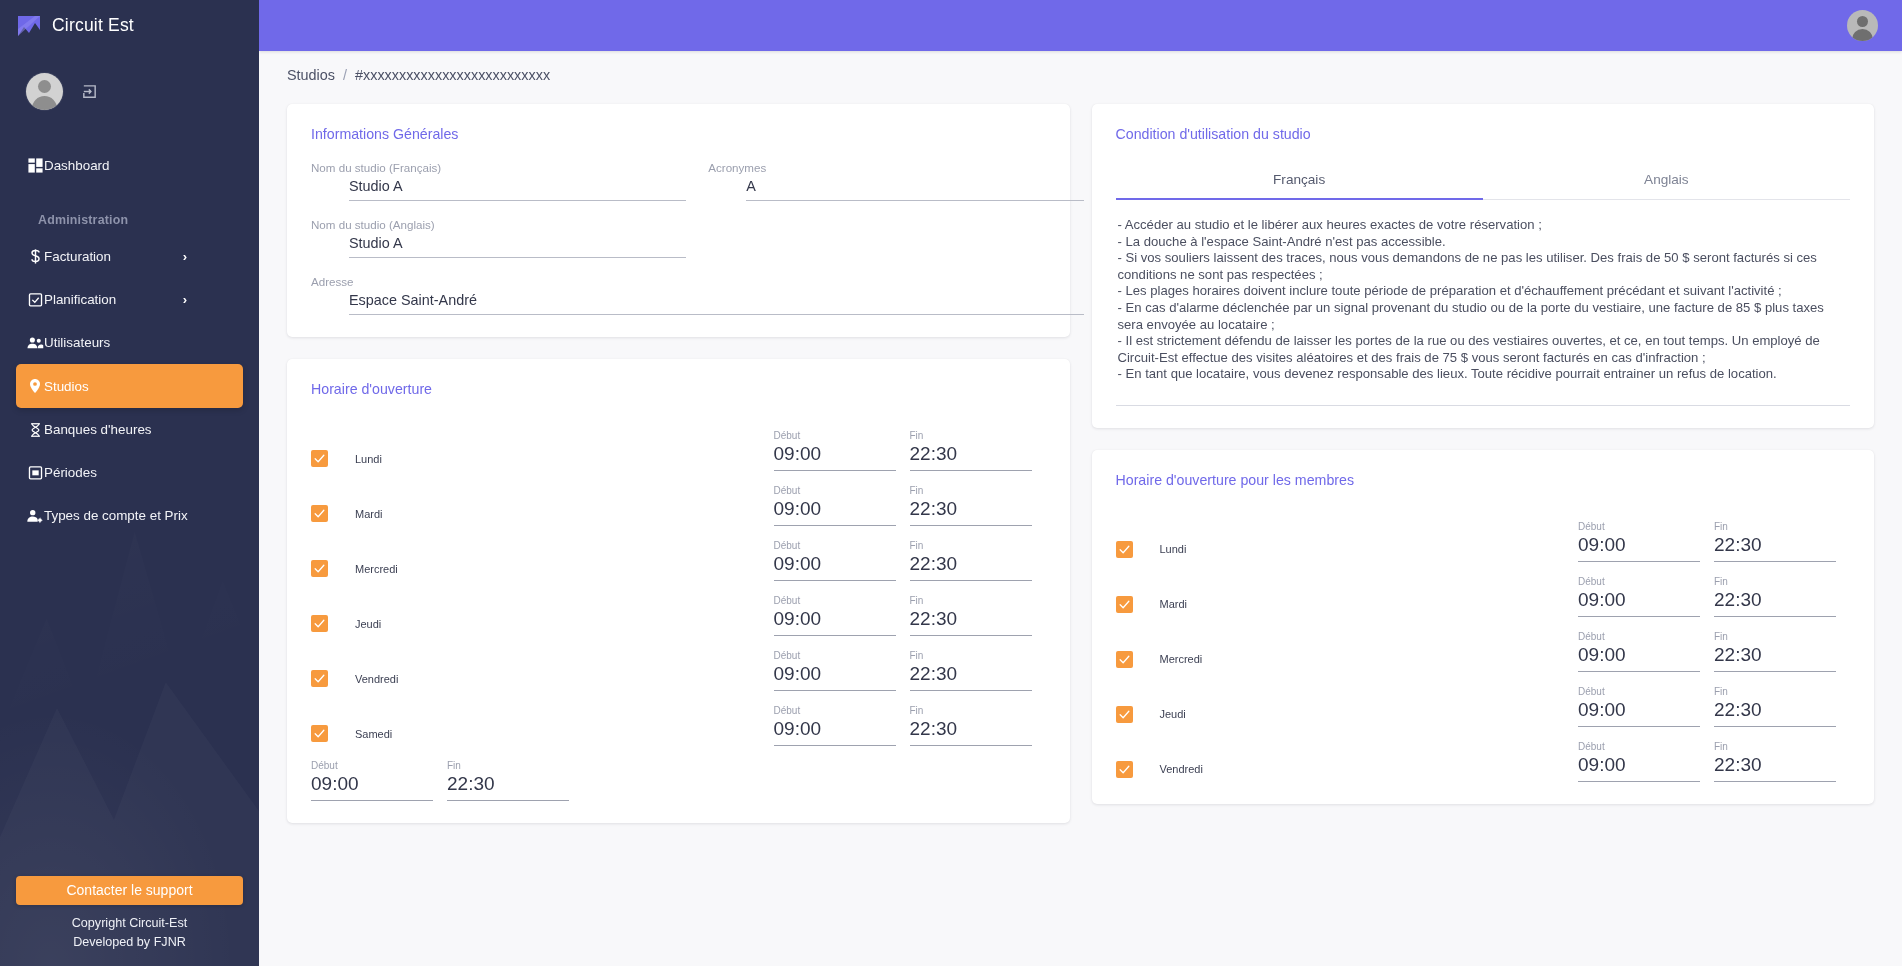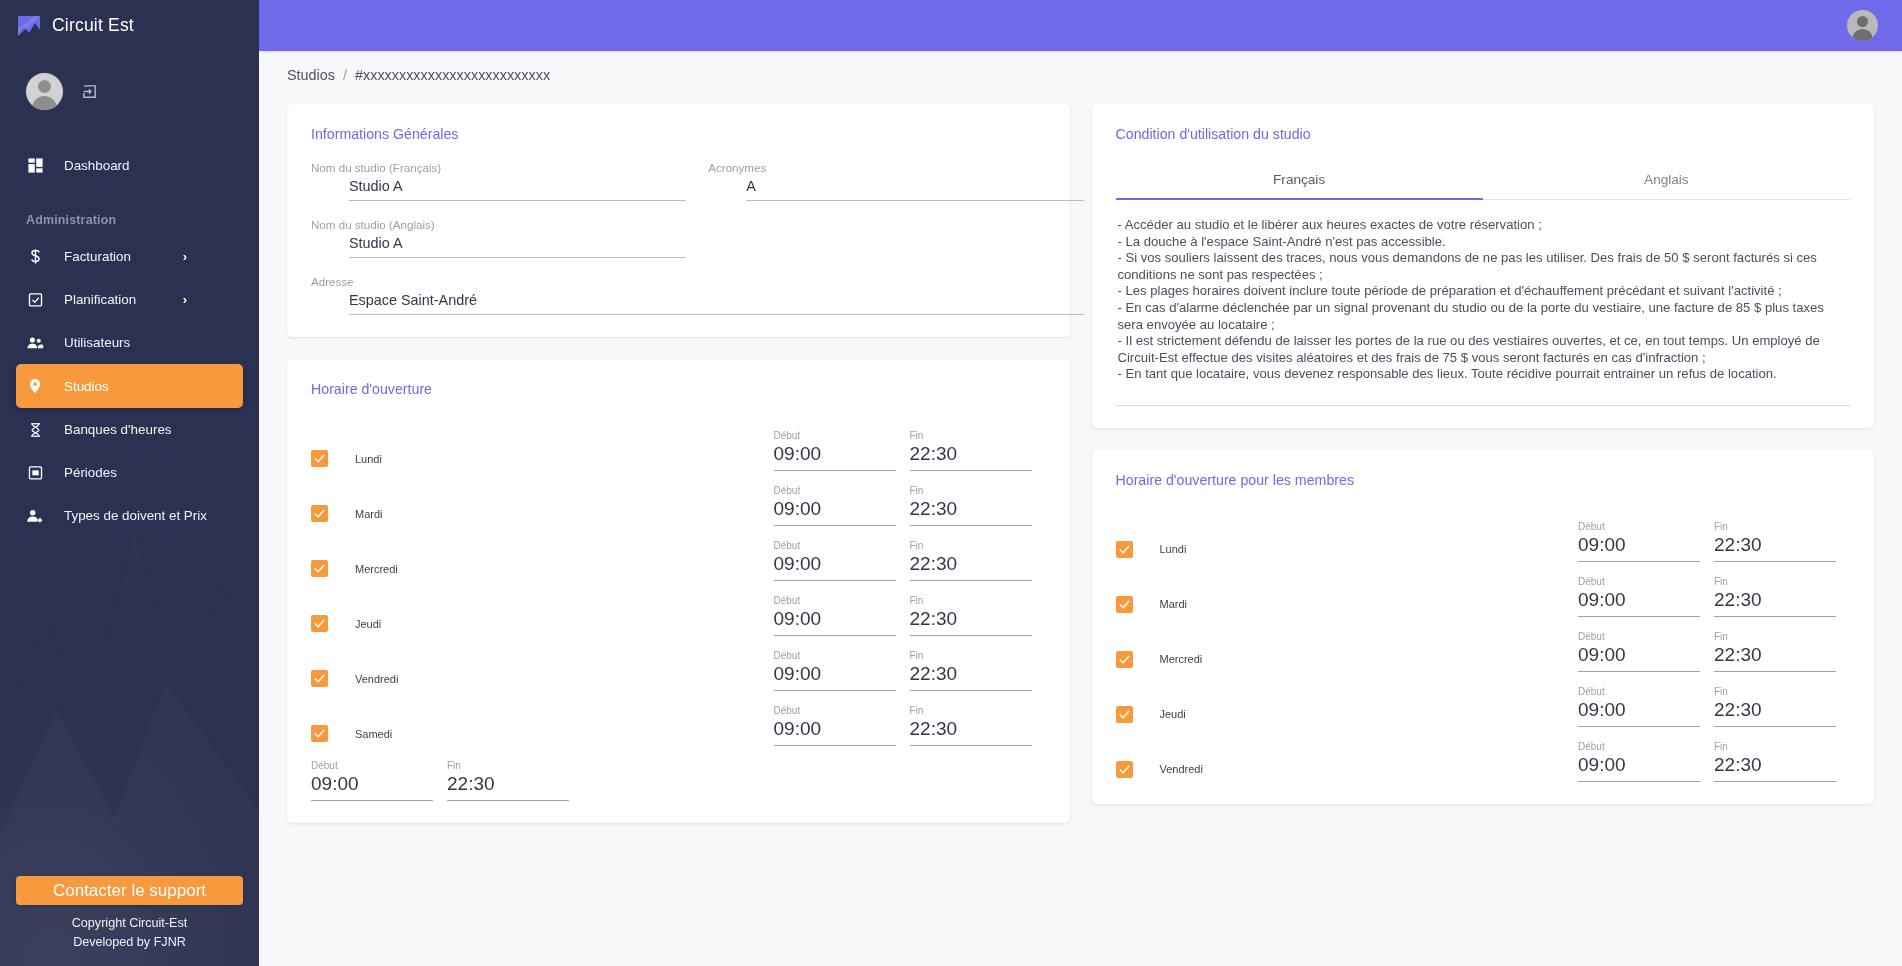--- a/index.html
+++ b/index.html
@@ -44,44 +44,44 @@
     background: #d2d2d2; overflow: hidden; position: relative;
     box-shadow: 0 0 0 1px rgba(255,255,255,.06);
   }
   .avatar-lg .head { position: absolute; width: 13px; height: 13px; border-radius: 50%; background: #8e8e8e; left: 12px; top: 7px;}
   .avatar-lg .body { position: absolute; width: 25px; height: 14px; border-radius: 13px 13px 0 0; background: #8e8e8e; left: 6px; top: 23px;}
   .logout-icon { width: 17px; height: 17px; color: #cfd2de; opacity: .85; }
 
   .nav { margin-top: 34px; }
   .nav-item {
     display: flex; align-items: center; height: 43px;
-    padding-left: 26px; gap: 20px; cursor: pointer;
+    padding-left: 26px; cursor: pointer;
     font-size: 13.4px; color: #f2f3f7;
     position: relative;
   }
   .nav-item .nav-ico { width: 18px; height: 18px; flex: 0 0 18px; display: flex; align-items: center; justify-content: center; color: #ffffff; }
   .nav-item .nav-ico svg { display:block; }
   .nav-item .chev { position: absolute; right: 72px; font-size: 13px; color: #fff; font-weight: bold; }
   .nav-item.active {
     margin: 0 16px 0 16px; padding-left: 10px;
     background: #f79a3e; border-radius: 5px;
     box-shadow: 0 2px 6px rgba(0,0,0,.18);
     height: 44px;
   }
   .nav-item.active .nav-label { color: #fff; }
   .section-label {
     padding-left: 26px; margin-top: 26px; margin-bottom: 8px;
-    font-size: 12.4px; color: #8e93ab; font-weight: bold; letter-spacing: .2px;
+    font-size: 12.4px; color: #8e93ab; font-weight: bold; letter-spacing: .2px; margin-left: 12px;
   }
 
   .sidebar-footer { position: absolute; left: 0; right: 0; bottom: 14px; z-index: 4; }
   .support-btn {
     display: block; margin: 0 16px; height: 29px; line-height: 29px;
     background: #f79a3e; color: #fff; border: none; border-radius: 4px;
-    font-size: 17px; font-family: inherit; cursor: pointer; width: calc(100% - 32px);
+    font-size: 14px; font-family: inherit; cursor: pointer; width: calc(100% - 32px);
     box-shadow: 0 1px 4px rgba(0,0,0,.18);
   }
   .copyright { text-align: center; font-size: 12.6px; line-height: 19px; color: #eef0f6; margin-top: 9px; }
 
   
   .main { flex: 1; height: 966px; position: relative; background: #f8f8fa; overflow: hidden; }
   .topbar {
     height: 51px; background: #7069e9; display: flex; align-items: center;
     justify-content: flex-end; padding-right: 24px;
     box-shadow: 0 1px 3px rgba(0,0,0,.12);
@@ -275,21 +275,21 @@
 
         <div class="nav-item">
           <span class="nav-ico">
             <svg width="18" height="18" viewBox="0 0 24 24" fill="#fff">
               <circle cx="9" cy="7.5" r="3.6"></circle>
               <path d="M1.8 19.5 C1.8 14.8 5.2 12.8 9 12.8 C12 12.8 14.6 14 15.6 16.6 L15.6 19.5 Z"></path>
               <circle cx="18.6" cy="17.5" r="2.4"></circle>
               <path d="M18.6 13.4 L19.4 15 L18.6 15 Z M18.6 21.6 L17.8 20 L19.4 20 Z M14.8 17.5 L16.4 16.7 L16.4 18.3 Z M22.4 17.5 L20.8 18.3 L20.8 16.7 Z"></path>
             </svg>
           </span>
-          <span class="nav-label">Types de doivent et Prix</span>
+          <span class="nav-label">Types de compte et Prix</span>
         </div>
 
       </nav>
 
       <div class="sidebar-footer">
         <button class="support-btn">Contacter le support</button>
         <div class="copyright">
           <div>Copyright Circuit-Est</div>
           <div>Developed by FJNR</div>
         </div>

